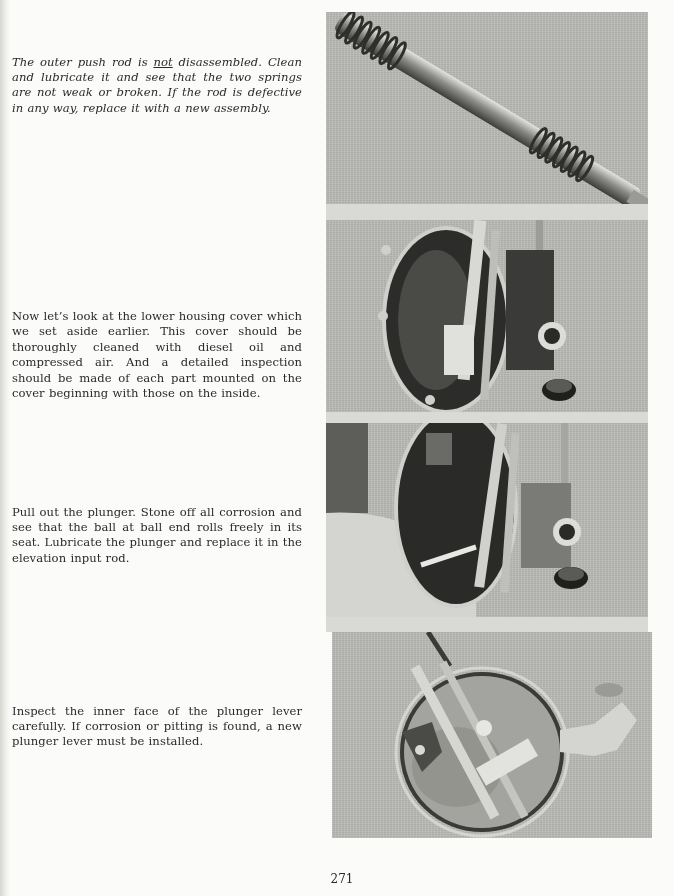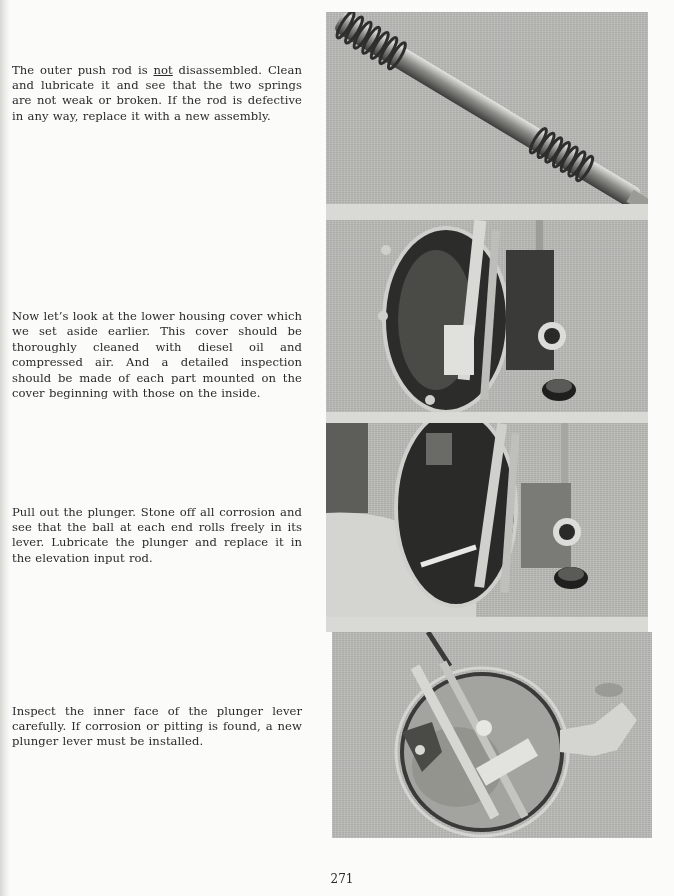--- a/index.html
+++ b/index.html
@@ -25,21 +25,21 @@
       position: absolute;
       left: 12px;
       width: 290px;
       font-size: 11.6px;
       line-height: 15.4px;
       text-align: justify;
       letter-spacing: 0.05px;
       word-spacing: 0.5px;
     }
     .para u { text-decoration: underline; }
-    #p1 { top: 51px; }
+    #p1 { top: 43px; font-style: italic; }
     #p2 { top: 267px; margin-top: 42px; }
     #p3 { top: 493px; }
     #p4 { top: 692px; }
 
     .photo-column {
       position: absolute;
       left: 326px;
       top: 12px;
       width: 322px;
       height: 826px;
@@ -83,21 +83,21 @@
   </style>
 </head>
 <body>
 
 <div class="gutter-shadow"></div>
 
 <p class="para" id="p1"><span>The outer push rod is </span><u>not</u><span> disassembled. Clean and lubricate it and see that the two springs are not weak or broken. If the rod is defective in any way, replace it with a new assembly.</span></p>
 
 <p class="para" id="p2">Now let’s look at the lower housing cover which we set aside earlier. This cover should be thoroughly cleaned with diesel oil and compressed air. And a detailed inspection should be made of each part mounted on the cover beginning with those on the inside.</p>
 
-<p class="para" id="p3">Pull out the plunger. Stone off all corrosion and see that the ball at each end rolls freely in its lever. Lubricate the plunger and replace it in the elevation input rod.</p>
+<p class="para" id="p3">Pull out the plunger. Stone off all corrosion and see that the ball at ball end rolls freely in its seat. Lubricate the plunger and replace it in the elevation input rod.</p>
 
 <p class="para" id="p4">Inspect the inner face of the plunger lever carefully. If corrosion or pitting is found, a new plunger lever must be installed.</p>
 
 <div class="photo-column">
 
   <div class="photo" id="photo-1" title="outer push rod with two springs">
     <svg viewBox="0 0 322 192" preserveAspectRatio="none">
       <defs>
         <linearGradient id="rodGrad" x1="0" y1="0" x2="0" y2="1">
           <stop offset="0" stop-color="#e4e4e0"></stop>

